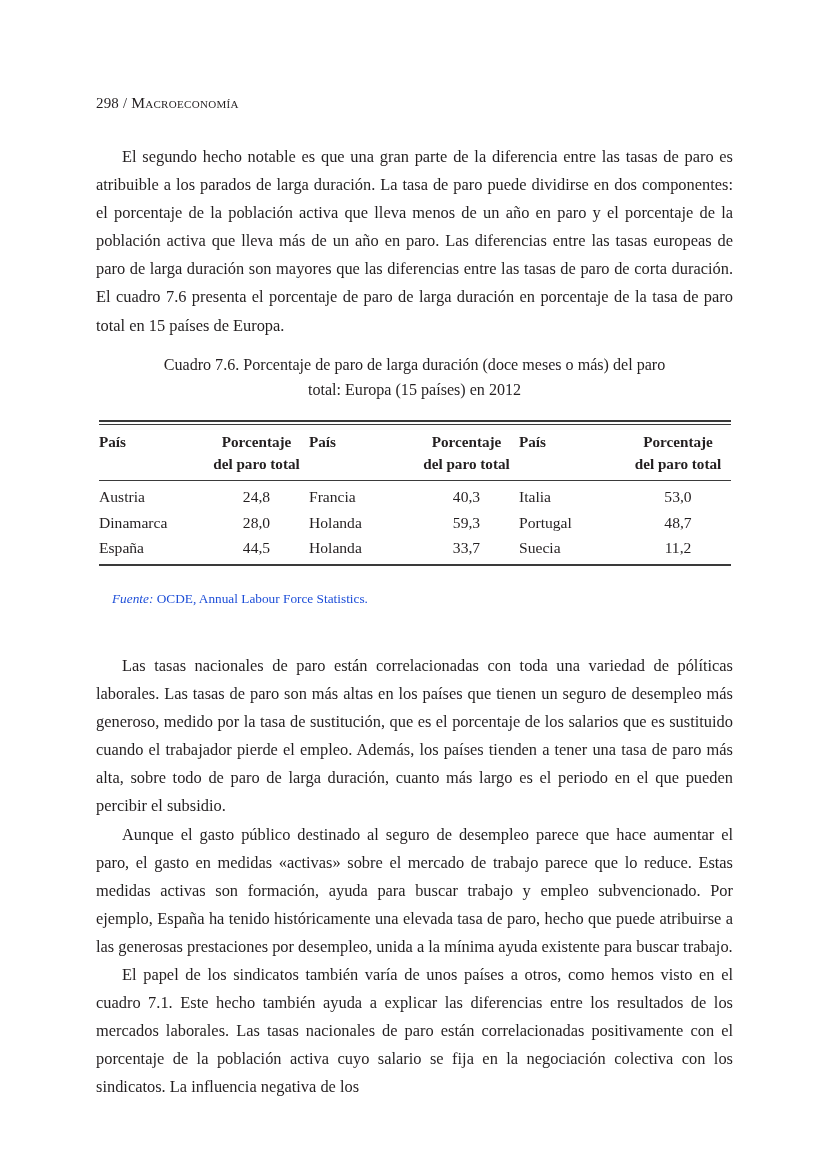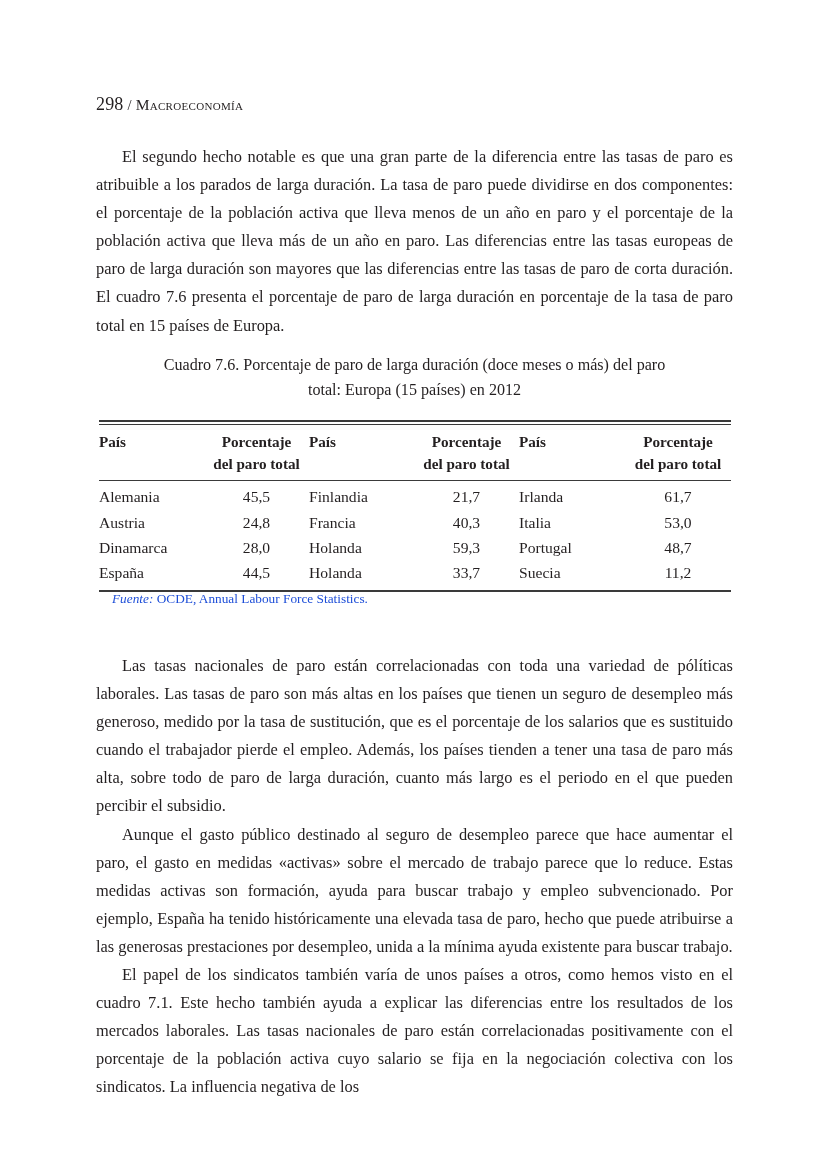--- a/index.html
+++ b/index.html
@@ -27,21 +27,21 @@
   
   .runhead {
     position: absolute;
     left: 96px;
     top: 94px;
     font-size: 14.5px;
     letter-spacing: 0.01em;
     color: #231f20;
     white-space: nowrap;
   }
-  .runhead .folio { font-size: 18px; margin-top: 48px; }
+  .runhead .folio { font-size: 15px; margin-top: 48px; }
   .runhead .sep { margin: 0 4px; }
   .runhead .title-sc {
     font-variant: small-caps;
     font-size: 15.5px;
     letter-spacing: 0.02em;
   }
 
   
   .textblock {
     position: absolute;
@@ -213,28 +213,20 @@
       <colgroup>
         <col class="c1">
           <col class="c2">
           <col class="c3">
         <col class="c4">
           <col class="c5">
           <col class="c6">
       </colgroup>
       <tbody>
         <tr>
-          <td class="country">Alemania</td>
-          <td class="pct">45,5</td>
-          <td class="country">Finlandia</td>
-          <td class="pct">21,7</td>
-          <td class="country">Irlanda</td>
-          <td class="pct">61,7</td>
-        </tr>
-        <tr>
           <td class="country">Austria</td>
           <td class="pct">24,8</td>
           <td class="country">Francia</td>
           <td class="pct">40,3</td>
           <td class="country">Italia</td>
           <td class="pct">53,0</td>
         </tr>
         <tr>
           <td class="country">Dinamarca</td>
           <td class="pct">28,0</td>

